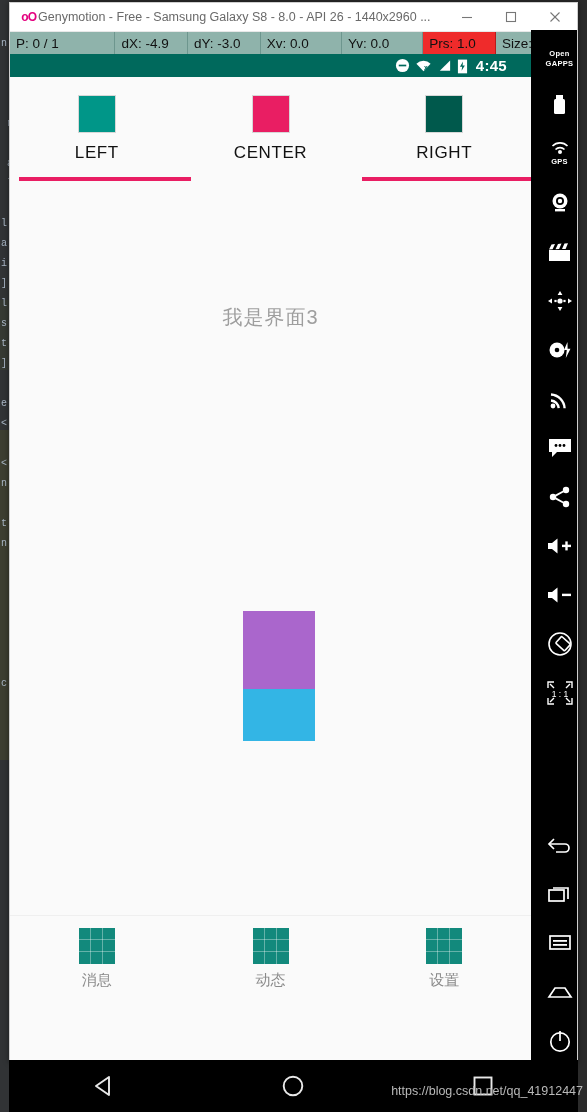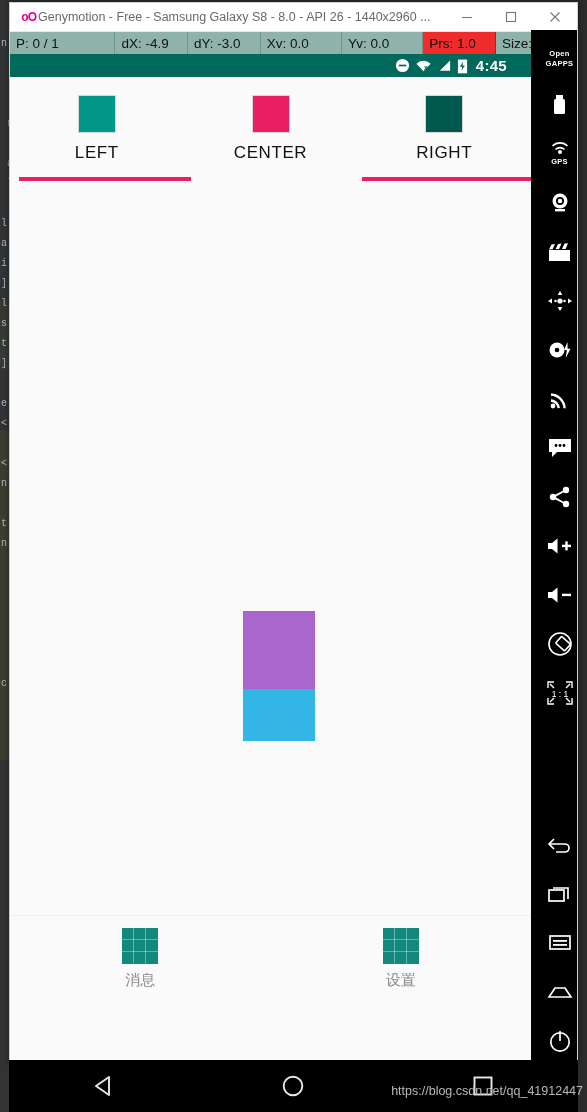--- a/index.html
+++ b/index.html
@@ -259,37 +259,47 @@
         <div class="tab-icon" id="ic-right" style="background: rgb(0, 89, 76);"></div>
         <div class="tab-label">RIGHT</div>
       </div>
       <div id="tab-indicators">
         <div class="tab-indicator" id="ind-0" style="left: 9px; width: 172px; background: rgb(233, 30, 99);"></div>
         <div class="tab-indicator" id="ind-1" style="left: 352px; width: 169px; background: rgb(233, 30, 99);"></div>
       </div>
     </div>
 
     <div id="page-area">
+      <div class="page-title" id="page-title-back">我是界面3</div>
 
       <div id="color-block">
         <div id="block-top" style="background: rgb(170, 102, 204);"></div>
         <div id="block-bottom" style="background: rgb(51, 181, 229);"></div>
       </div>
 
       <div id="bottomnav">
         <div class="bn-item">
           <div class="bn-icon" id="bn0" style="background: rgb(18, 137, 124);">
             <span class="gy" style="left:11px"></span>
               <span class="gy" style="left:23px"></span>
             <span class="gx" style="top:11px"></span>
               <span class="gx" style="top:23px"></span>
           </div>
           <div class="bn-label">消息</div>
         </div>
         <div class="bn-item">
+          <div class="bn-icon" id="bn1" style="background: rgb(18, 137, 124);">
+            <span class="gy" style="left:11px"></span>
+              <span class="gy" style="left:23px"></span>
+            <span class="gx" style="top:11px"></span>
+              <span class="gx" style="top:23px"></span>
+          </div>
+          <div class="bn-label">动态</div>
+        </div>
+        <div class="bn-item">
           <div class="bn-icon" id="bn2" style="background: rgb(18, 137, 124);">
             <span class="gy" style="left:11px"></span>
               <span class="gy" style="left:23px"></span>
             <span class="gx" style="top:11px"></span>
               <span class="gx" style="top:23px"></span>
           </div>
           <div class="bn-label">设置</div>
         </div>
       </div>
     </div>

